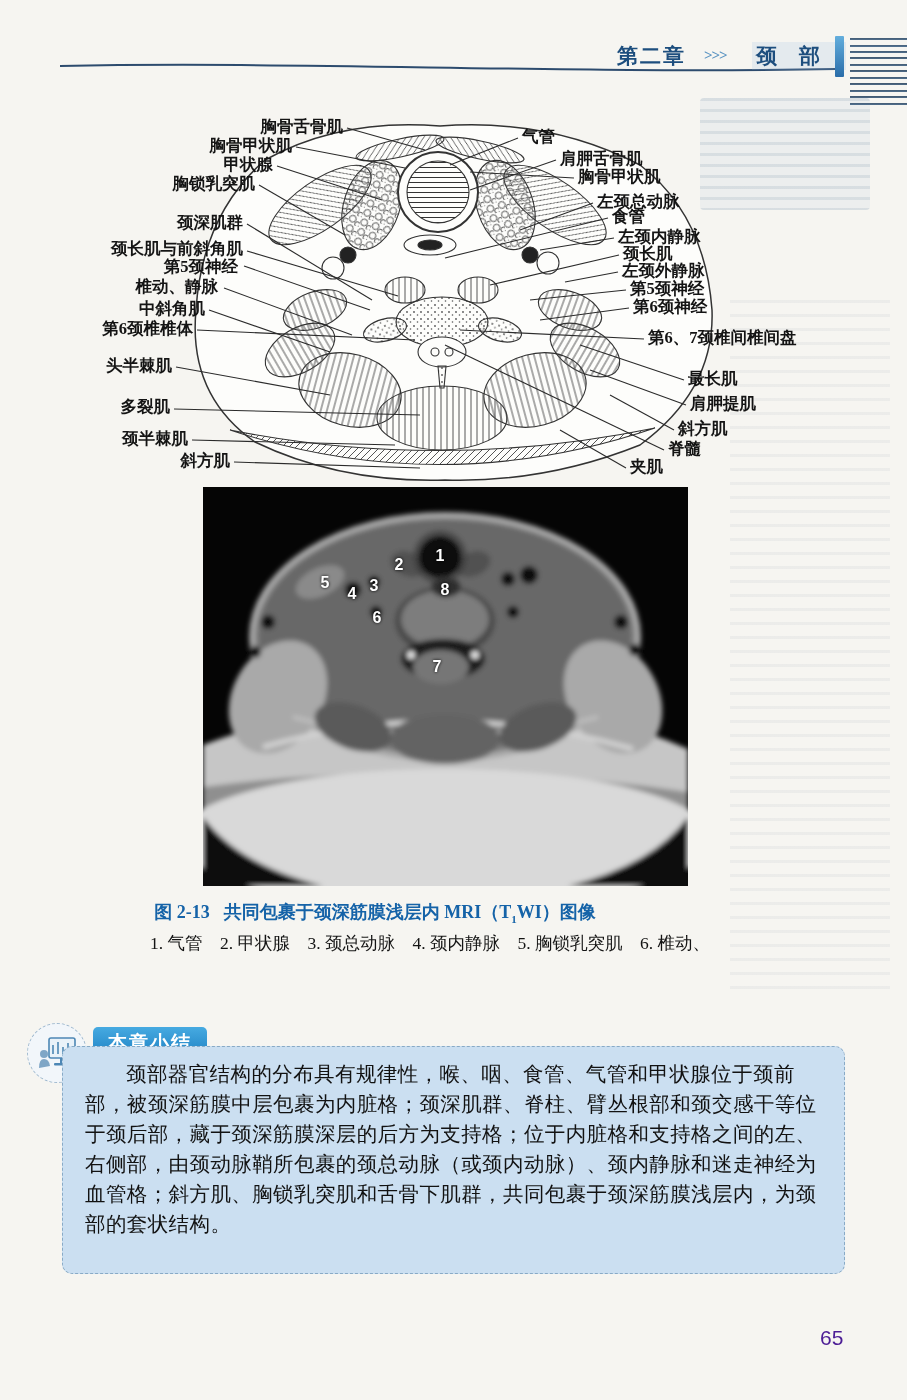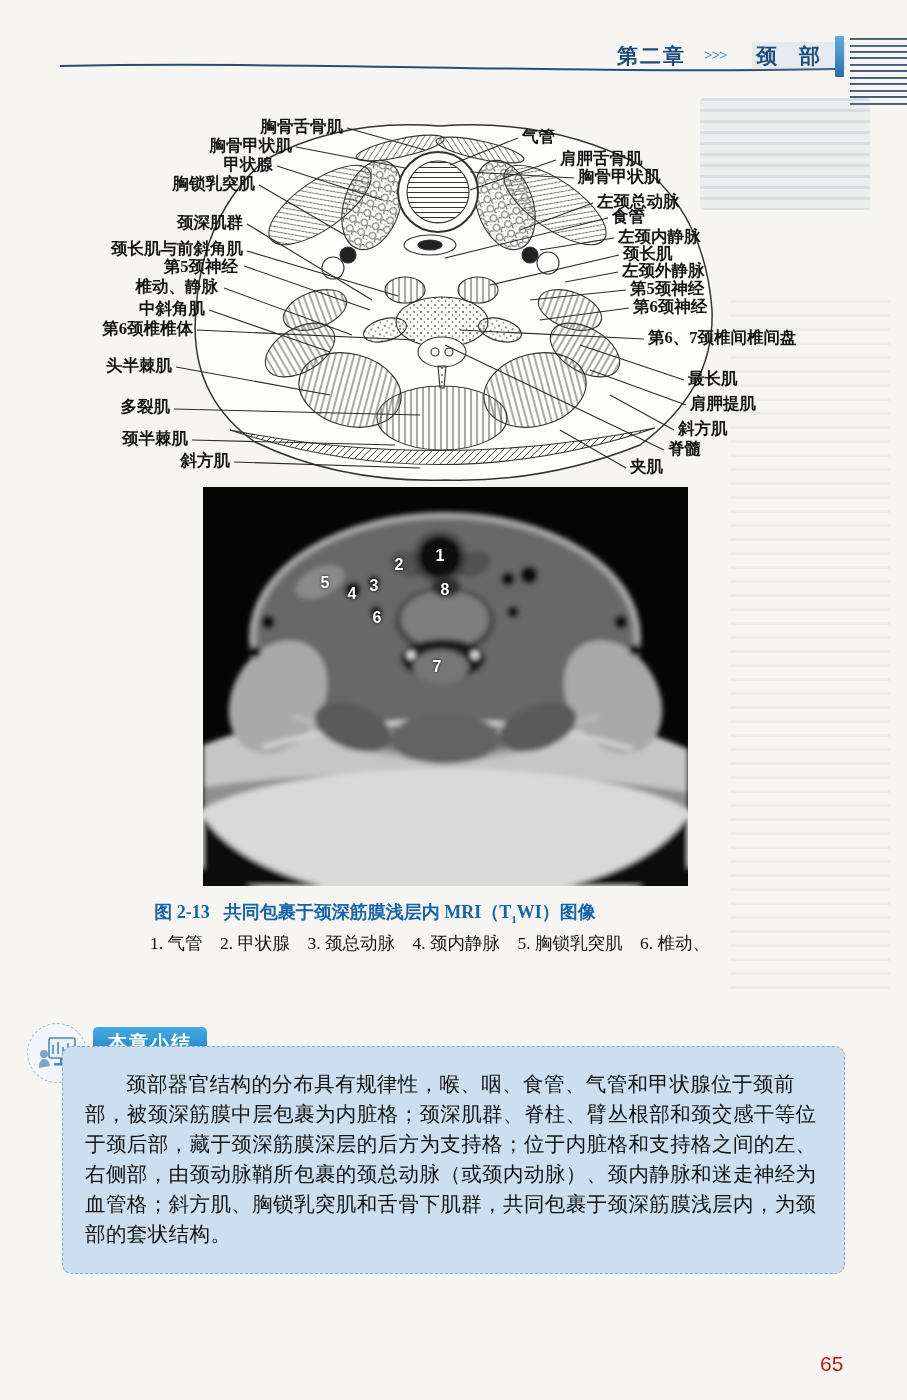--- a/index.html
+++ b/index.html
@@ -35,24 +35,24 @@
   .caption .pref{margin-right:14px;}
   .caption sub{font-size:11px;}
   .legend{position:absolute;left:150px;top:929px;width:680px;font-size:17.5px;line-height:29px;color:#141414;}
   
   .sum-icon{position:absolute;left:27px;top:1023px;width:58px;height:58px;border:1.6px dashed #9fb9cf;border-radius:50%;
             background:#f2f6fa;display:flex;align-items:center;justify-content:center;}
   .sum-badge{position:absolute;left:93px;top:1027px;background:linear-gradient(180deg,#46aae1,#1a7dc0);
              color:#fff;font-size:19px;font-weight:bold;padding:3px 15px 4px;border-radius:5px;letter-spacing:2px;
              box-shadow:0 2px 0 rgba(20,60,100,.25);font-family:"Liberation Sans",sans-serif;}
   .sum-box{position:absolute;left:62px;top:1046px;width:783px;height:228px;box-sizing:border-box;
-           border:1.6px dashed #88aac6;border-radius:10px;background:#cbdff1;padding:22px 24px 8px 22px;}
+           border:1.6px dashed #88aac6;border-radius:10px;background:#cbdff1;padding:12px 24px 8px 22px;}
   .sum-box p{margin:0;font-size:20.5px;line-height:30px;text-indent:2em;color:#121212;letter-spacing:.4px;}
   
-  .pagenum{position:absolute;left:820px;top:1326px;font-size:21px;color:#b91c1c;font-family:"Liberation Sans",sans-serif;margin-top:26px;}
+  .pagenum{position:absolute;left:820px;top:1326px;font-size:21px;color:#4c1d95;font-family:"Liberation Sans",sans-serif;}
 </style>
 </head>
 <body>
 
 <div class="page">
 
   <svg class="hdr-rule" width="850" height="24" viewBox="0 0 850 24">
     <path d="M60,10 C300,5 560,18 836,13" stroke="#2d4b6e" stroke-width="2" fill="none"></path>
   </svg>
   <span class="hdr-chapter">第二章</span>

